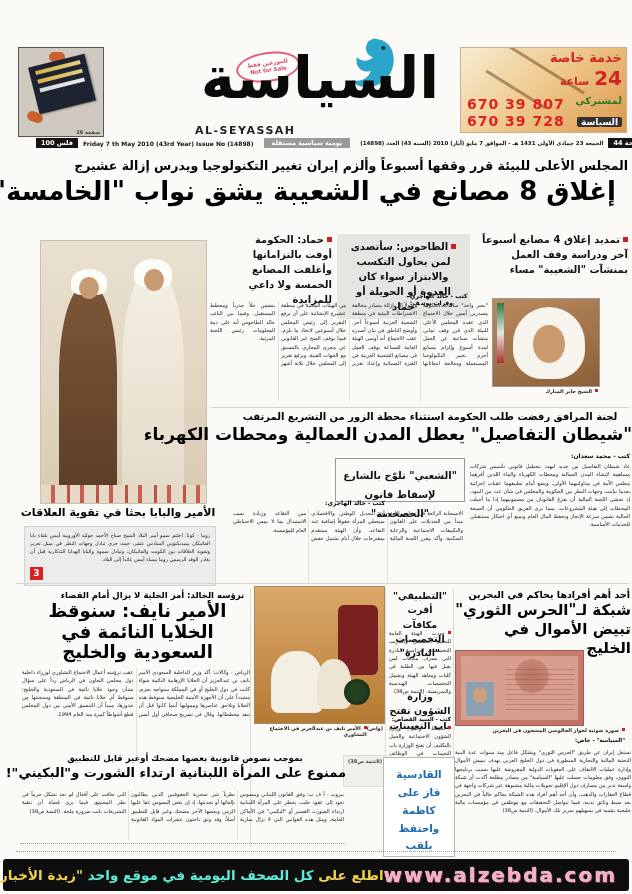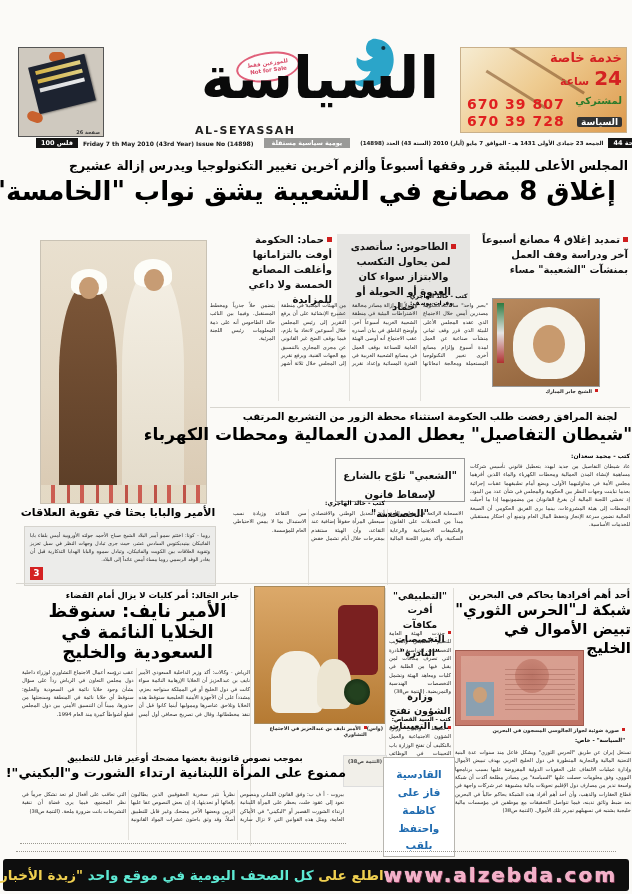--- a/index.html
+++ b/index.html
@@ -134,21 +134,21 @@
   <div class="abs dateline" style="left:36px;top:137px;width:566px;height:12px;justify-content:space-between;">
     <span class="dl-box">100 فلس</span>
     <span class="dl-en">Friday 7 th May 2010 (43rd Year) Issue No (14898)</span>
     <span class="sp"></span>
     <span class="dl-slogan">يومية سياسية مستقلة</span>
     <span class="sp"></span>
     <span class="dl-ar">الجمعة 23 جمادى الأولى 1431 هـ - الموافق 7 مايو (أيار) 2010 (السنة 43) العدد (14898)</span>
     <span class="dl-box">44 صفحة</span>
   </div>
 
-  <div class="abs kicker" style="left:140px;top:158px;width:488px;font-size:12.5px;">المجلس الأعلى للبيئة قرر وقفها أسبوعاً وألزم آخرين تغيير التكنولوجيا ويدرس إزالة عشيرج</div>
+  <div class="abs kicker" style="left:140px;top:158px;width:488px;font-size:12.5px;">المجلس الأعلى للبيئة قرر وقفها أسبوعاً وألزم إيران تغيير التكنولوجيا ويدرس إزالة عشيرج</div>
   <div class="abs hl" style="left:16px;top:176px;width:600px;font-size:26px;text-align:center;white-space:nowrap;">إغلاق 8 مصانع في الشعيبة يشق نواب "الخامسة"</div>
 
   <div class="abs subhead" style="left:478px;top:232px;width:150px;">
     <span class="bullet"></span><span>تمديد إغلاق 4 مصانع أسبوعاً آخر ودراسة وقف العمل بمنشآت "الشعيبة" مساء</span>
   </div>
   <div class="abs subhead" style="left:236px;top:232px;width:96px;">
     <span class="bullet"></span><span>حماد: الحكومة أوفت بالتزاماتها وأغلقت المصانع الخمسة ولا داعي للمزايدة</span>
   </div>
   <div class="abs subhead" style="left:337px;top:234px;width:133px;background:#e6e5e2;padding:5px 6px;text-align:center;box-sizing:border-box;">
     <span class="bullet"></span><span>الطاحوس: سأتصدى لمن يحاول التكسب والابتزاز سواء كان العدوة أو الحويلة أو حماد</span>
@@ -195,21 +195,21 @@
   <div class="abs graybox" style="left:24px;top:526px;width:192px;height:60px;box-sizing:border-box;padding:4px 5px;">
     <div class="tiny" style="font-size:5px;">روما - كونا: اختتم سمو أمير البلاد الشيخ صباح الأحمد جولته الأوروبية أمس بلقاء بابا الفاتيكان بينيديكتوس السادس عشر، حيث جرى تبادل وجهات النظر في سبل تعزيز وتقوية العلاقات بين الكويت والفاتيكان، وتبادل سموه والبابا الهدايا التذكارية قبل أن يغادر الوفد الرسمي روما مساء أمس عائداً إلى البلاد.</div>
     <div class="pageref" style="position:absolute;left:5px;bottom:5px;width:13px;height:13px;font-size:9px;line-height:13px;">3</div>
   </div>
 
   <div class="abs hrule" style="left:16px;top:583px;width:614px;"></div>
   <div class="abs vrule" style="left:250px;top:588px;height:258px;"></div>
   <div class="abs vrule" style="left:385px;top:588px;height:258px;"></div>
   <div class="abs vrule" style="left:453px;top:588px;height:258px;"></div>
 
-  <div class="abs kicker" style="left:55px;top:590px;width:195px;font-size:8.5px;">جابر الخالد: أمر كليات لا يزال أمام القضاء</div>
+  <div class="abs kicker" style="left:55px;top:590px;width:195px;font-size:8.5px;">ترؤسه الخالد: أمر الخلية لا يزال أمام القضاء</div>
   <div class="abs hl" style="left:25px;top:601px;width:225px;font-size:18px;text-align:center;line-height:1.15;">الأمير نايف: سنوقظ الخلايا النائمة في السعودية والخليج</div>
   <div class="abs tiny cols2" style="left:22px;top:668px;width:228px;height:86px;">الرياض - وكالات: أكد وزير الداخلية السعودي الأمير نايف بن عبدالعزيز أن الخلايا الإرهابية النائمة سواء كانت في دول الخليج أو في المملكة ستواجه بحزم، مشدداً على أن الأجهزة الأمنية الخليجية ستوقظ هذه الخلايا وتلاحق عناصرها ومموليها أينما كانوا قبل أن تنفذ مخططاتها. وقال في تصريح صحافي أول أمس عقب ترؤسه أعمال الاجتماع التشاوري لوزراء داخلية دول مجلس التعاون في الرياض رداً على سؤال بشأن وجود خلايا نائمة في السعودية والخليج: سنوقظ أي خلايا نائمة في المنطقة وسنجتثها من جذورها، مبيناً أن التنسيق الأمني بين دول المجلس قطع أشواطاً كبيرة منذ العام 1994.</div>
 
   <div class="photo meeting" style="left:254px;top:586px;width:129px;height:136px;">
     <div class="chair"></div>
     <div class="man"></div>
     <div class="man2"></div>
     <div class="emblem"></div>
   </div>
   <div class="abs" style="left:254px;top:725px;width:129px;display:flex;justify-content:space-between;">

